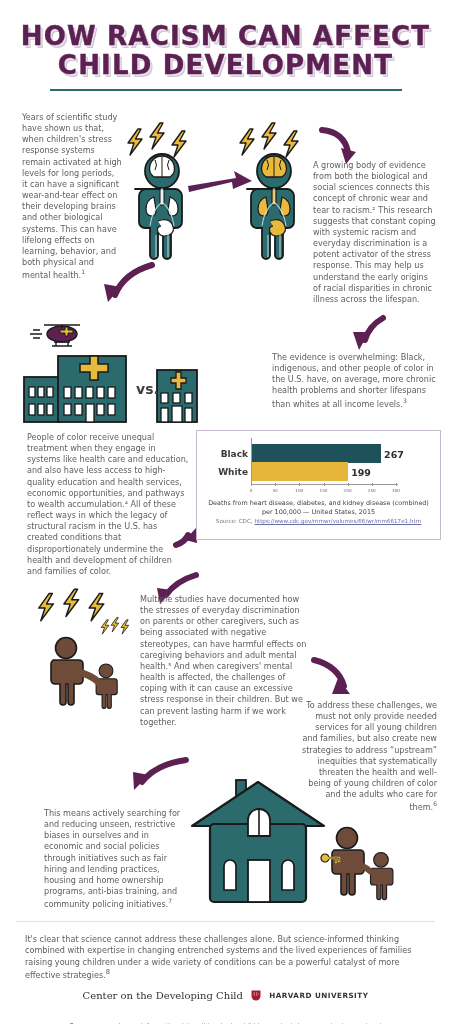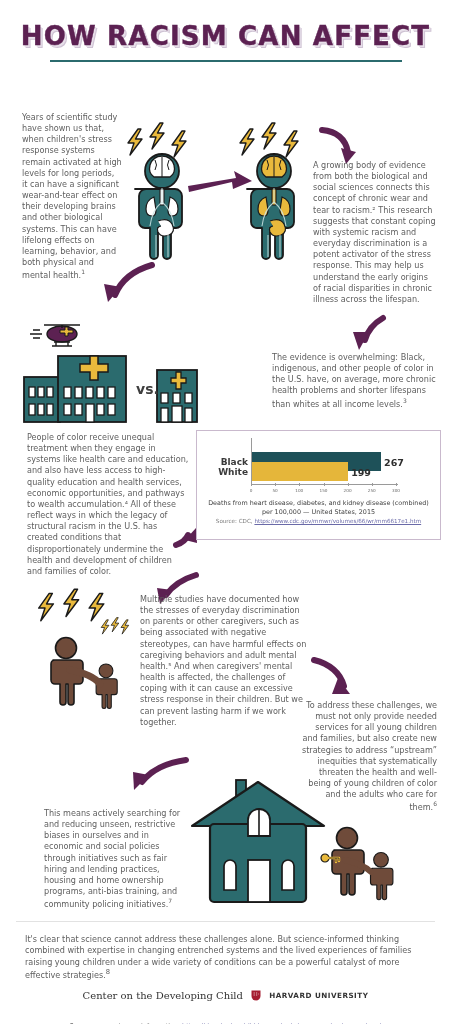--- a/index.html
+++ b/index.html
@@ -103,20 +103,21 @@
   .brand-link { display:block; margin-top:17px; font-size:6.4px; color:#6b6b6b; }
   .brand-link a { color:#6a6aa8; text-decoration:underline; }
 </style>
 </head>
 <body>
 
 <div class="page">
 
   <div class="title-wrap">
     <div class="title-line">HOW RACISM CAN AFFECT</div>
+    <div class="title-line">CHILD DEVELOPMENT</div>
     <div class="title-rule"></div>
   </div>
 
   <svg class="overlay" viewBox="0 0 451 1024">
     <defs>
       <g id="bolt">
         <path d="M10 0 L0 14 L6 14 L2 26 L14 10 L7.5 10 L13 0 Z" fill="#e9b93c" stroke="#1a1a1a" stroke-width="1.4" stroke-linejoin="round"></path>
       </g>
       <g id="person-brown">
         <circle cx="0" cy="-26" r="10.5" fill="#6f4b3a" stroke="#1a1a1a" stroke-width="1.6"></circle>
@@ -312,21 +313,21 @@
     <span>This means actively searching for and reducing unseen, restrictive biases in ourselves and in economic and social policies through initiatives such as fair hiring and lending practices, housing and home ownership programs, anti-bias training, and community policing initiatives.</span><sup>7</sup>
   </div>
 
   <div style="position:absolute; left:136px; top:381px; font-size:14px; font-weight:bold; color:#3f3f3f;">vs.</div>
 
   <div class="chart-box">
     <div class="chart-plot">
       <div class="chart-axis-v"></div>
       <div class="chart-axis-h"></div>
 
-      <div class="bar-row" style="top:14px; width:89%;">
+      <div class="bar-row" style="top:6px; width:89%;">
         <div class="bar" style="background:#1e5159;"></div>
         <div class="bar-label">Black</div>
         <div class="bar-value">267</div>
       </div>
 
       <div class="bar-row" style="top:24px; width:66.3%;">
         <div class="bar" style="background:#e5b63a;"></div>
         <div class="bar-label">White</div>
         <div class="bar-value">199</div>
       </div>

